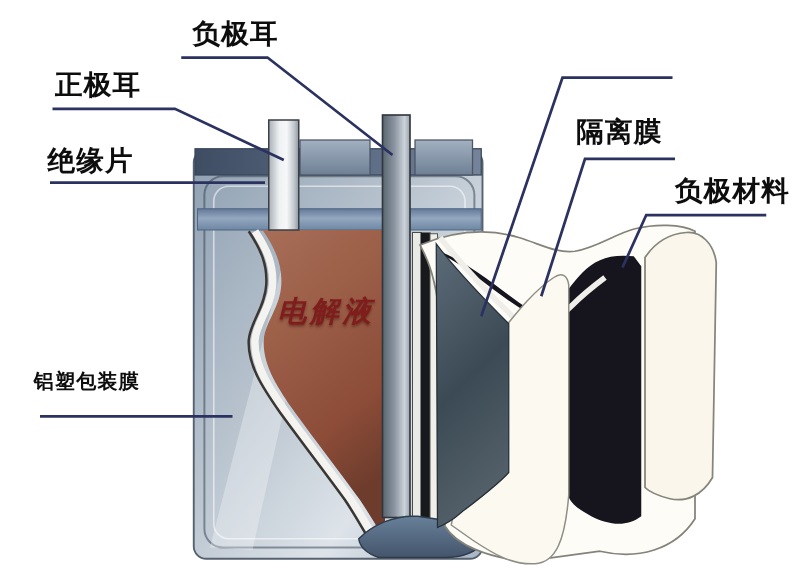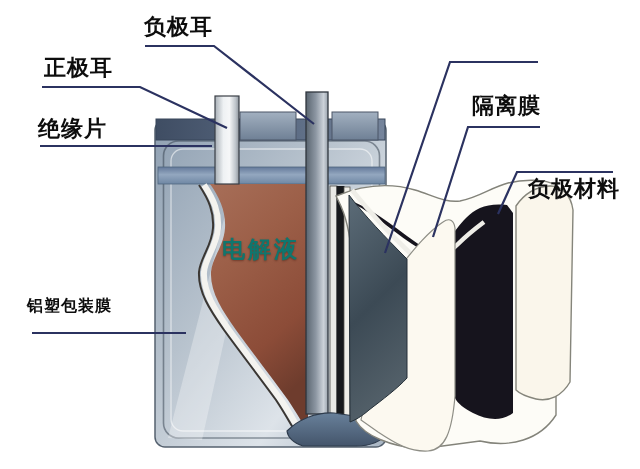--- a/index.html
+++ b/index.html
@@ -14,24 +14,25 @@
     position:absolute;
     font-weight:700;
     font-size:22px;
     line-height:1.1;
     color:#0d0d0d;
     letter-spacing:1px;
     white-space:nowrap;
     text-shadow:0 0 1px rgba(255,255,255,.8);
   }
   .lbl-electrolyte{
-    color:#0f766e;
+    color:#7f1d1d;
     font-size:23px;
     letter-spacing:3px;
     text-shadow:0 1px 2px rgba(60,20,10,.45);
+    font-style:italic;
   }
 </style>
 </head>
 <body>
 
 <div class="stage">
 
 <svg width="640" height="469" viewBox="0 0 640 469">
   <defs>
     <linearGradient id="gPouch" x1="0" y1="0" x2="1" y2="1">
@@ -156,21 +157,21 @@
     <path d="M145,46 L214,46 L314,124"></path>
     <path d="M42,87 L140,87 L227,128"></path>
     <path d="M40,146 L212,146"></path>
     <path d="M32,333 L186,333"></path>
     <path d="M538,62 L450,62 L385,253"></path>
     <path d="M540,127 L468,127 L433,237"></path>
     <path d="M613,172 L517,172 L498,214"></path>
   </g>
 </svg>
 
-<div class="lbl" style="left:144px;top:15px;text-align:right;">负极耳</div>
+<div class="lbl" style="left:154px;top:15px;text-align:right;">负极耳</div>
 <div class="lbl" style="left:44px;top:56px;">正极耳</div>
 <div class="lbl" style="left:38px;top:117px;">绝缘片</div>
 <div class="lbl" style="left:27px;top:297px;font-size:16px;">铝塑包装膜</div>
-<div class="lbl" style="left:472px;top:94px;">隔离膜</div>
-<div class="lbl" style="left:528px;top:141px;margin-top:36px;">负极材料</div>
+<div class="lbl" style="left:461px;top:94px;">隔离膜</div>
+<div class="lbl" style="left:540px;top:141px;">负极材料</div>
 <div class="lbl lbl-electrolyte" style="left:222px;top:237px;">电解液</div>
 
 </div>
 
 </body></html>

